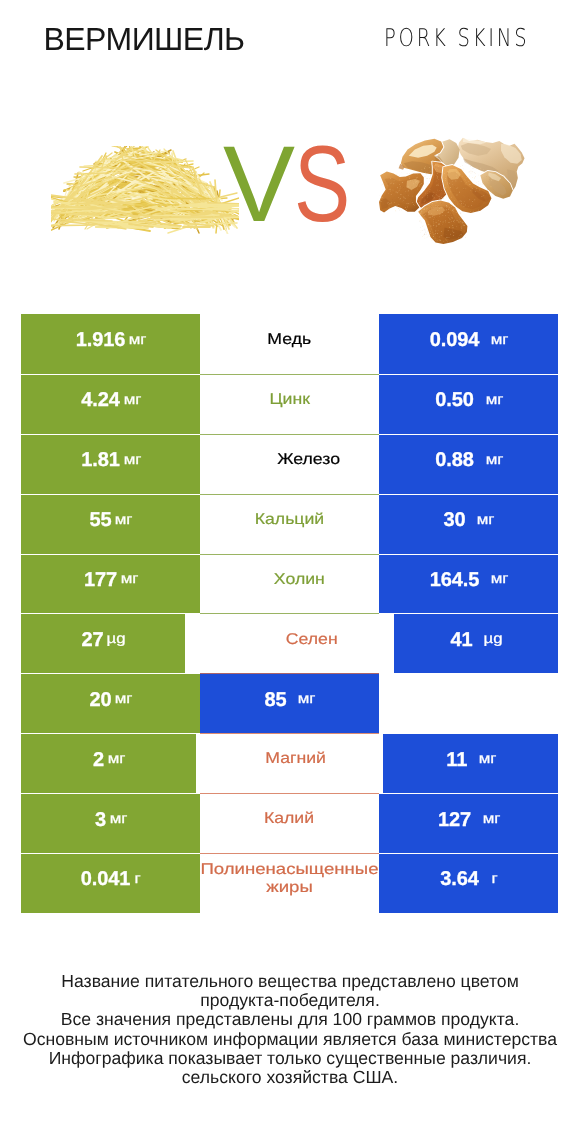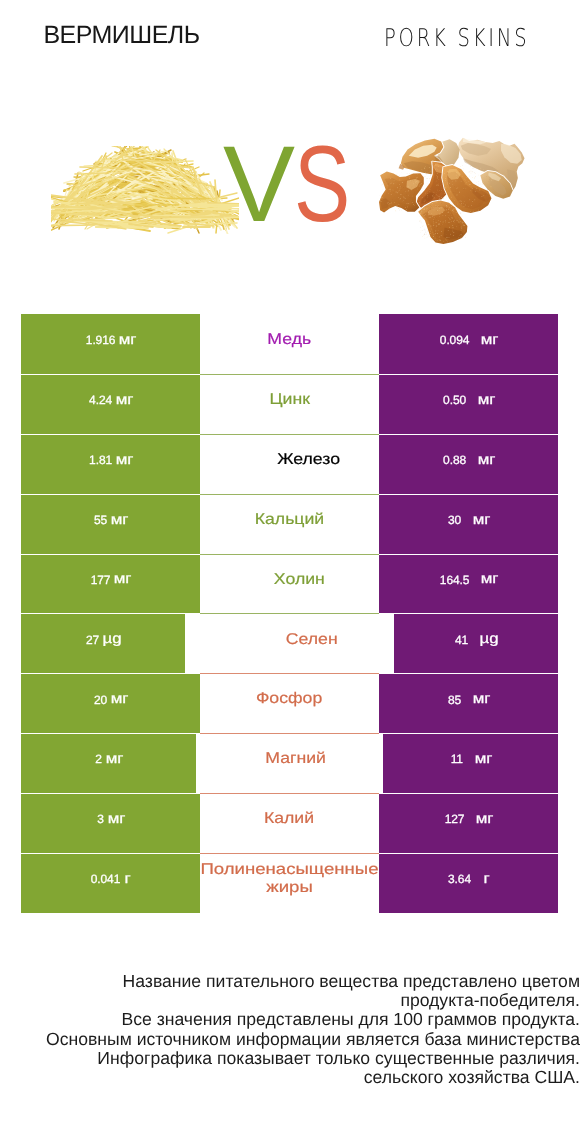--- a/index.html
+++ b/index.html
@@ -5,21 +5,21 @@
 <style>
   html,body { margin:0; padding:0; background:#ffffff; }
   body { width:580px; height:1144px; font-family:"Liberation Sans", sans-serif;
          overflow:hidden; -webkit-font-smoothing:antialiased; text-rendering:geometricPrecision;
          font-kerning:normal; }
   .page { position:relative; width:580px; height:1144px; background:#fff;
           opacity:0.9999; }
 
   
   .title { position:absolute; white-space:nowrap; color:#171717; }
-  #title-left  { left:43.5px; top:20.5px; font-size:25px; font-weight:400; letter-spacing:-0.55px; }
+  #title-left  { left:43.5px; top:20.5px; font-size:32px; font-weight:400; letter-spacing:-0.55px; }
   #title-right { left:384px; top:22.5px; font-size:24.5px; font-weight:200; letter-spacing:3.4px;
                  font-family:"DejaVu Sans", sans-serif;
                  display:inline-block; transform:scaleX(0.80); transform-origin:left center; }
 
   
   .hero { position:absolute; display:block; }
   #hero-left  { left:51px;  top:146px; }
   #hero-right { left:379px; top:130px; transform:scale(0.955,0.93); transform-origin:left top; }
 
   
@@ -28,35 +28,35 @@
                font-family:"Liberation Sans", sans-serif; }
   #vs-v { left:223px; top:130px; color:#7FA531; }
   #vs-s { left:294px; top:130px; color:#E16749; transform:scaleX(0.78); transform-origin:left top; }
 
   
   #table { position:absolute; left:21px; top:314px; width:537px; height:599px; }
   .row  { position:relative; height:59.9px; display:flex; }
   .cell { width:179px; box-sizing:border-box; display:flex; align-items:center;
           justify-content:center; text-align:center; line-height:1.2; padding-bottom:7px; }
   .cell-left  { background:#82A633; color:#ffffff; }
-  .cell-right { background:#701a75; color:#ffffff;gap:8px; }
+  .cell-right { background:#1d4ed8; color:#ffffff;gap:8px; }
   .cell-mid   { background:#ffffff; position:relative; z-index:2; }
-  .val  { font-size:12px; font-weight:400; letter-spacing:-0.1px; -webkit-text-stroke:0.3px currentColor; }
+  .val  { font-size:20px; font-weight:700; letter-spacing:-0.1px; -webkit-text-stroke:0.3px currentColor; }
   .unit { font-size:14.3px; font-weight:400; margin-left:4.8px; -webkit-text-stroke:0.26px currentColor;
           display:inline-block; transform:scaleX(1.18); transform-origin:center; }
   .lbl  { font-size:15.5px; font-weight:400; white-space:nowrap; -webkit-text-stroke:0.2px currentColor;
           display:inline-block; transform:scaleX(1.14); transform-origin:center; }
   .lbl.wrap { white-space:normal; width:194px; transform:scaleX(1.2); }
   .sep { position:absolute; top:0; height:1px; z-index:3; }
   .sep-l { left:0;     width:179px; background:#ffffff; }
   .sep-m { left:179px; width:179px; }
   .sep-r { left:358px; width:179px; background:#ffffff; }
 
   
-  #footer { position:absolute; left:0; top:972px; width:580px; text-align:right;
+  #footer { position:absolute; left:0; top:972px; width:580px; text-align:center;
             font-size:17.6px; font-weight:400; color:#1c1c1c; line-height:19.2px; }
 </style>
 </head>
 <body>
 
 <div class="page">
 
   <div class="title" id="title-left">ВЕРМИШЕЛЬ</div>
   <div class="title" id="title-right">PORK SKINS</div>
 
@@ -1041,21 +1041,21 @@
     <span class="vs-letter" id="vs-v">V</span>
     <span class="vs-letter" id="vs-s">S</span>
   </div>
 
   <div id="table">
       <div class="row">
         <div class="cell cell-left">
           <span class="val">1.916</span>
           <span class="unit">мг</span>
         </div>
-        <div class="cell cell-mid" style="color: #a21caf;">
+        <div class="cell cell-mid" style="color: #000000;">
           <span class="lbl">Медь</span>
         </div>
         <div class="cell cell-right">
           <span class="val">0.094</span>
           <span class="unit">мг</span>
         </div>
       </div>
       <div class="row">
         <div class="sep sep-l"></div>
         <div class="sep sep-m" style="background:#7E9F37;opacity:0.78"></div>
@@ -1136,23 +1136,20 @@
           <span class="unit">µg</span>
         </div>
       </div>
       <div class="row">
         <div class="sep sep-l"></div>
         <div class="sep sep-m" style="background:#D26C4B;opacity:0.78"></div>
         <div class="sep sep-r"></div>
         <div class="cell cell-left">
           <span class="val">20</span>
           <span class="unit">мг</span>
-        </div>
-        <div class="cell cell-mid" style="color: rgb(210, 108, 75);">
-          <span class="lbl">Фосфор</span>
         </div>
         <div class="cell cell-right">
           <span class="val">85</span>
           <span class="unit">мг</span>
         </div>
       </div>
       <div class="row">
         <div class="sep sep-l"></div>
         <div class="sep sep-m" style="background:#D26C4B;opacity:0.78"></div>
         <div class="sep sep-r"></div>

